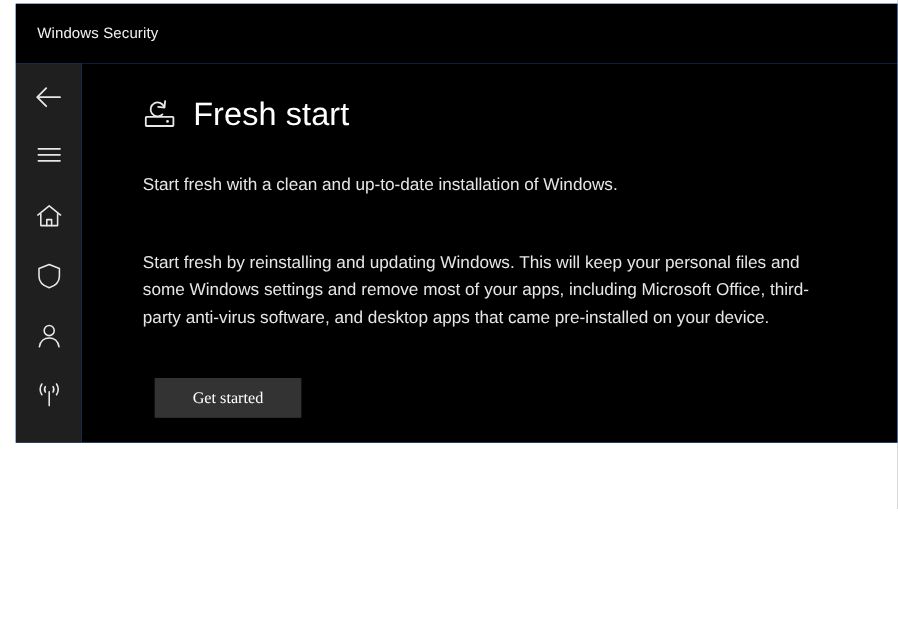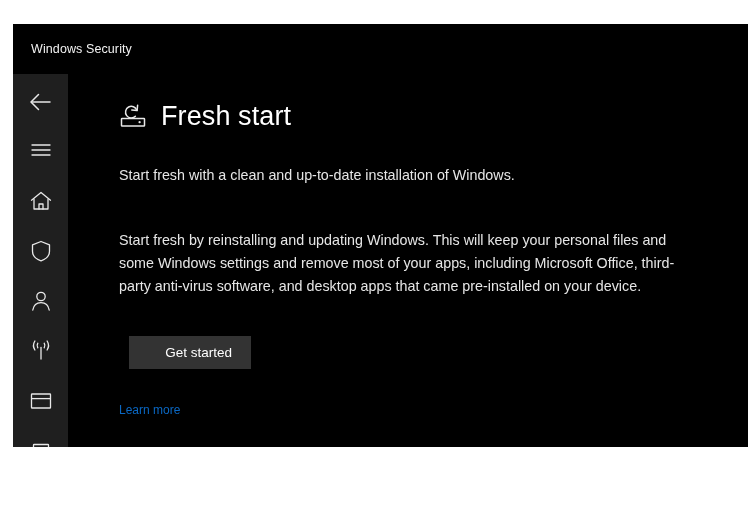--- a/index.html
+++ b/index.html
@@ -8,23 +8,23 @@
     background: #ffffff;
     width: 748px;
     height: 526px;
     overflow: hidden;
     font-family: "Liberation Sans", sans-serif;
   }
 
   #app-window {
     position: absolute;
     left: 13px;
-    top: 24px;
+    top: 3px;
     width: 735px;
-    height: 423px;
+    height: 366px;
     background: #3b82f6;
     overflow: hidden;
   }
 
   
   #titlebar {
     position: absolute;
     left: 0;
     top: 0;
     width: 100%;
@@ -139,26 +139,26 @@
 
   #get-started-button {
     position: absolute;
     left: 61px;
     top: 262px;
     min-width: 122px;
     height: 33px;
     background: #333333;
     border: 1px solid #333333;
     color: #ffffff;
-    font-family: Liberation Sans, sans-serif;
+    font-family: Liberation Serif, serif;
     font-size: 13.5px;
     padding: 0 18px;
     cursor: pointer;
     line-height: 31px;
-    text-align: right;
+    text-align: center;
     box-sizing: border-box;
   }
 
   #learn-more-link {
     position: absolute;
     left: 51px;
     top: 329px;
     font-size: 12px;
     color: #0a68c4;
     text-decoration: none;

